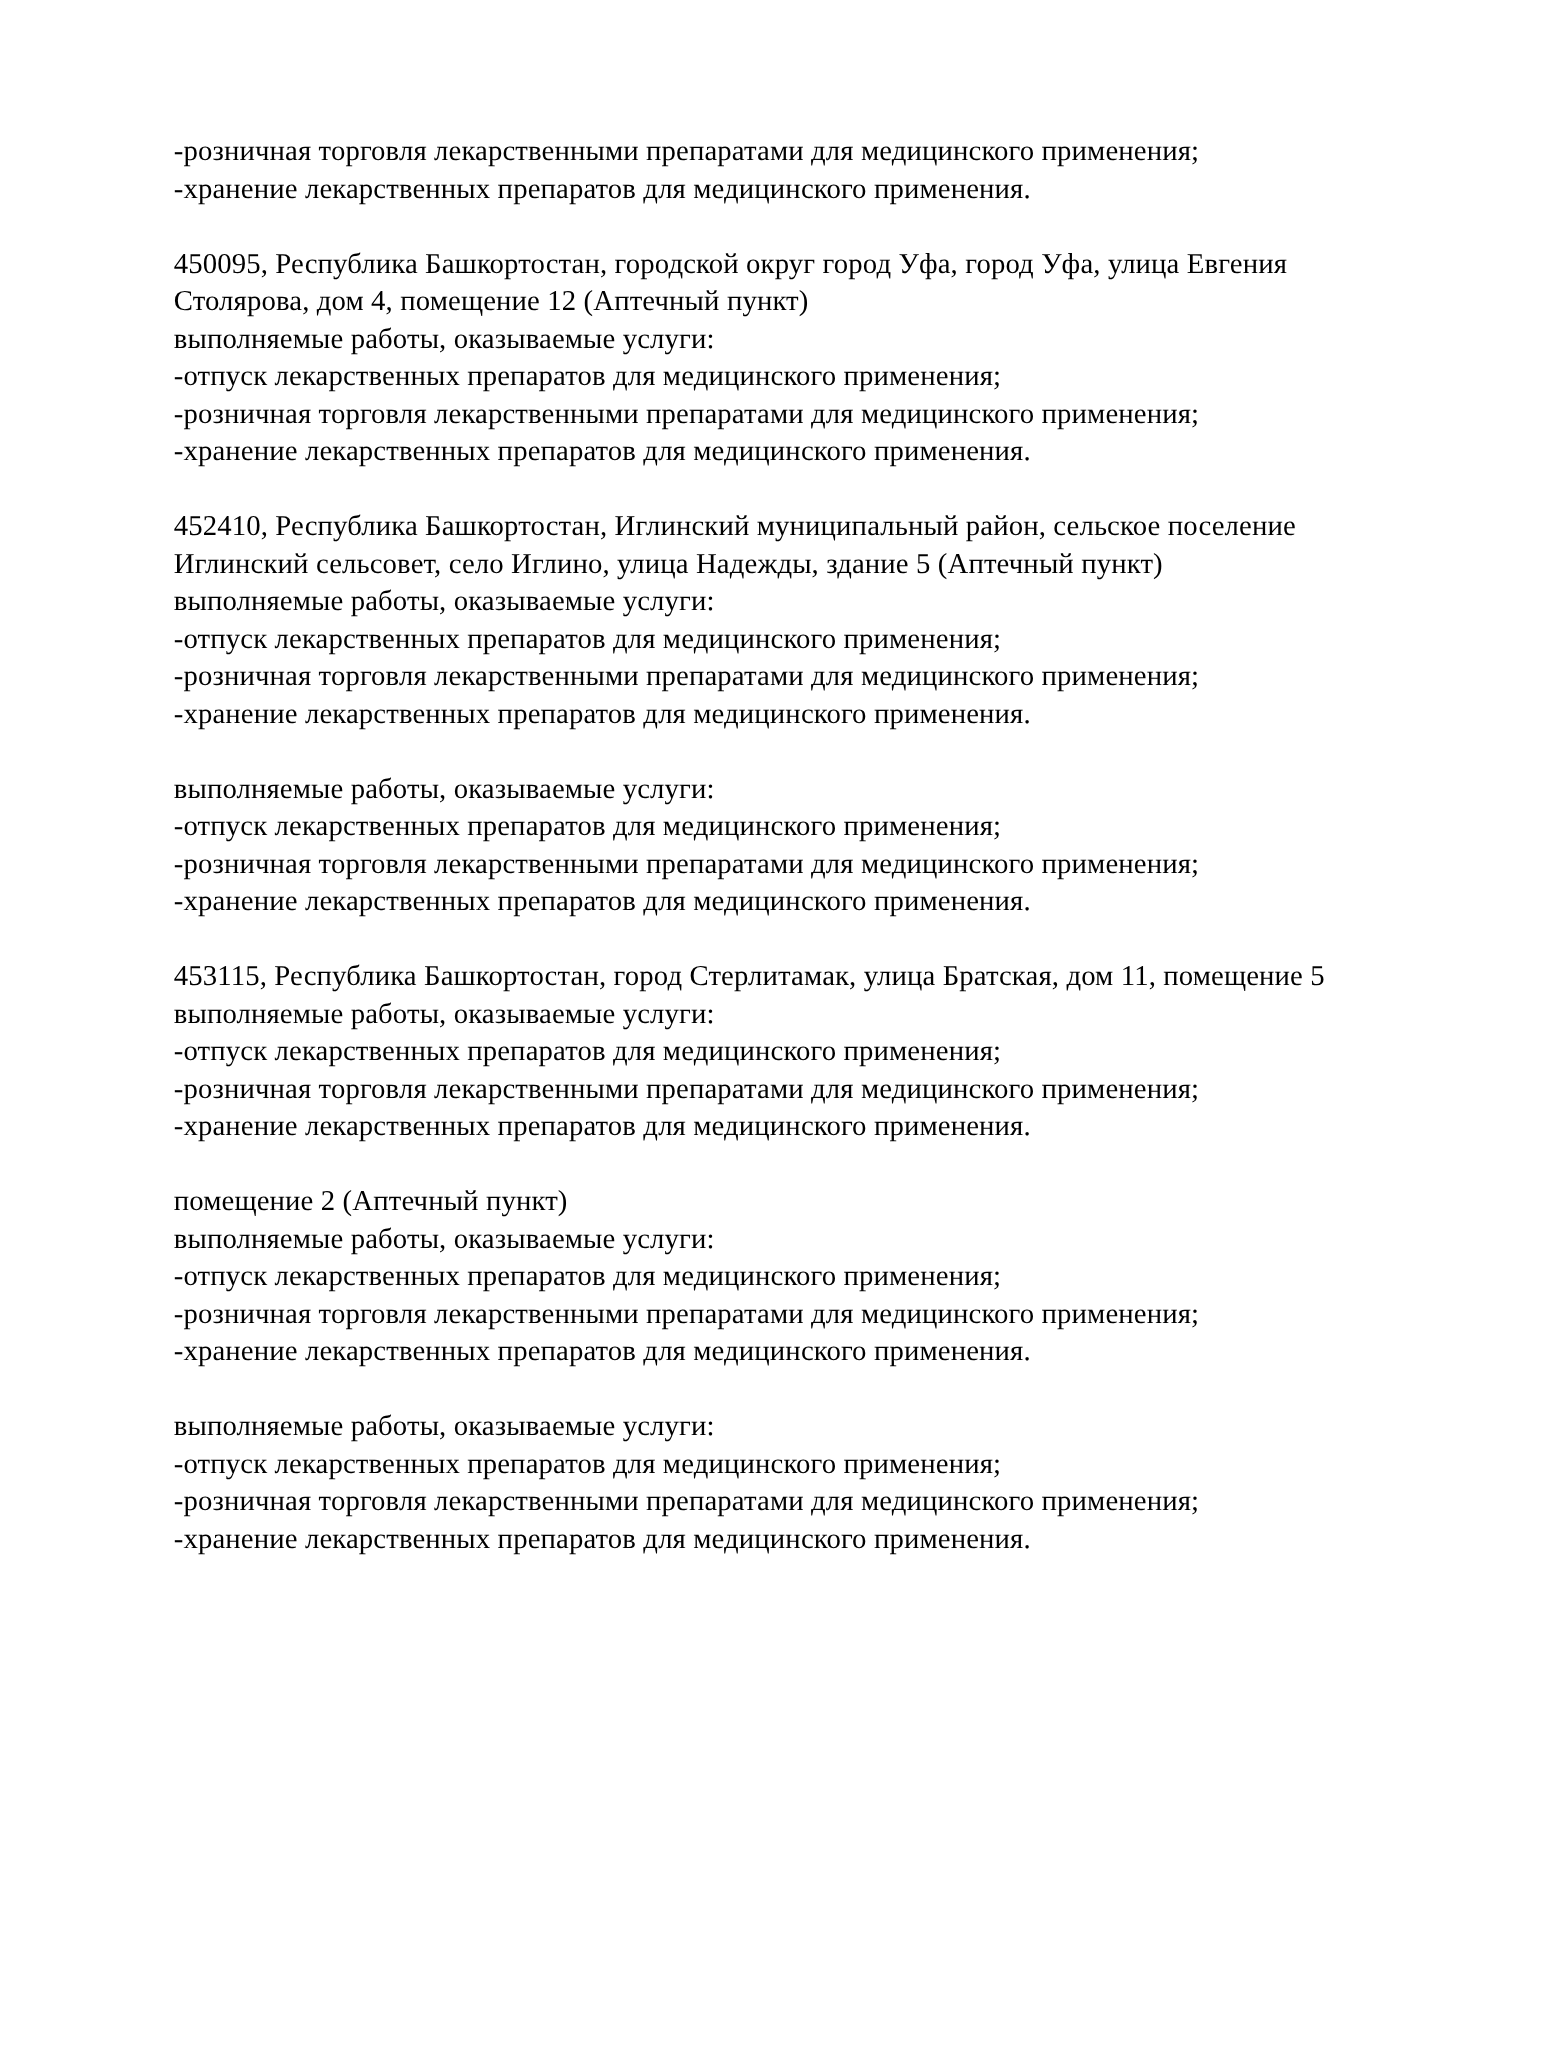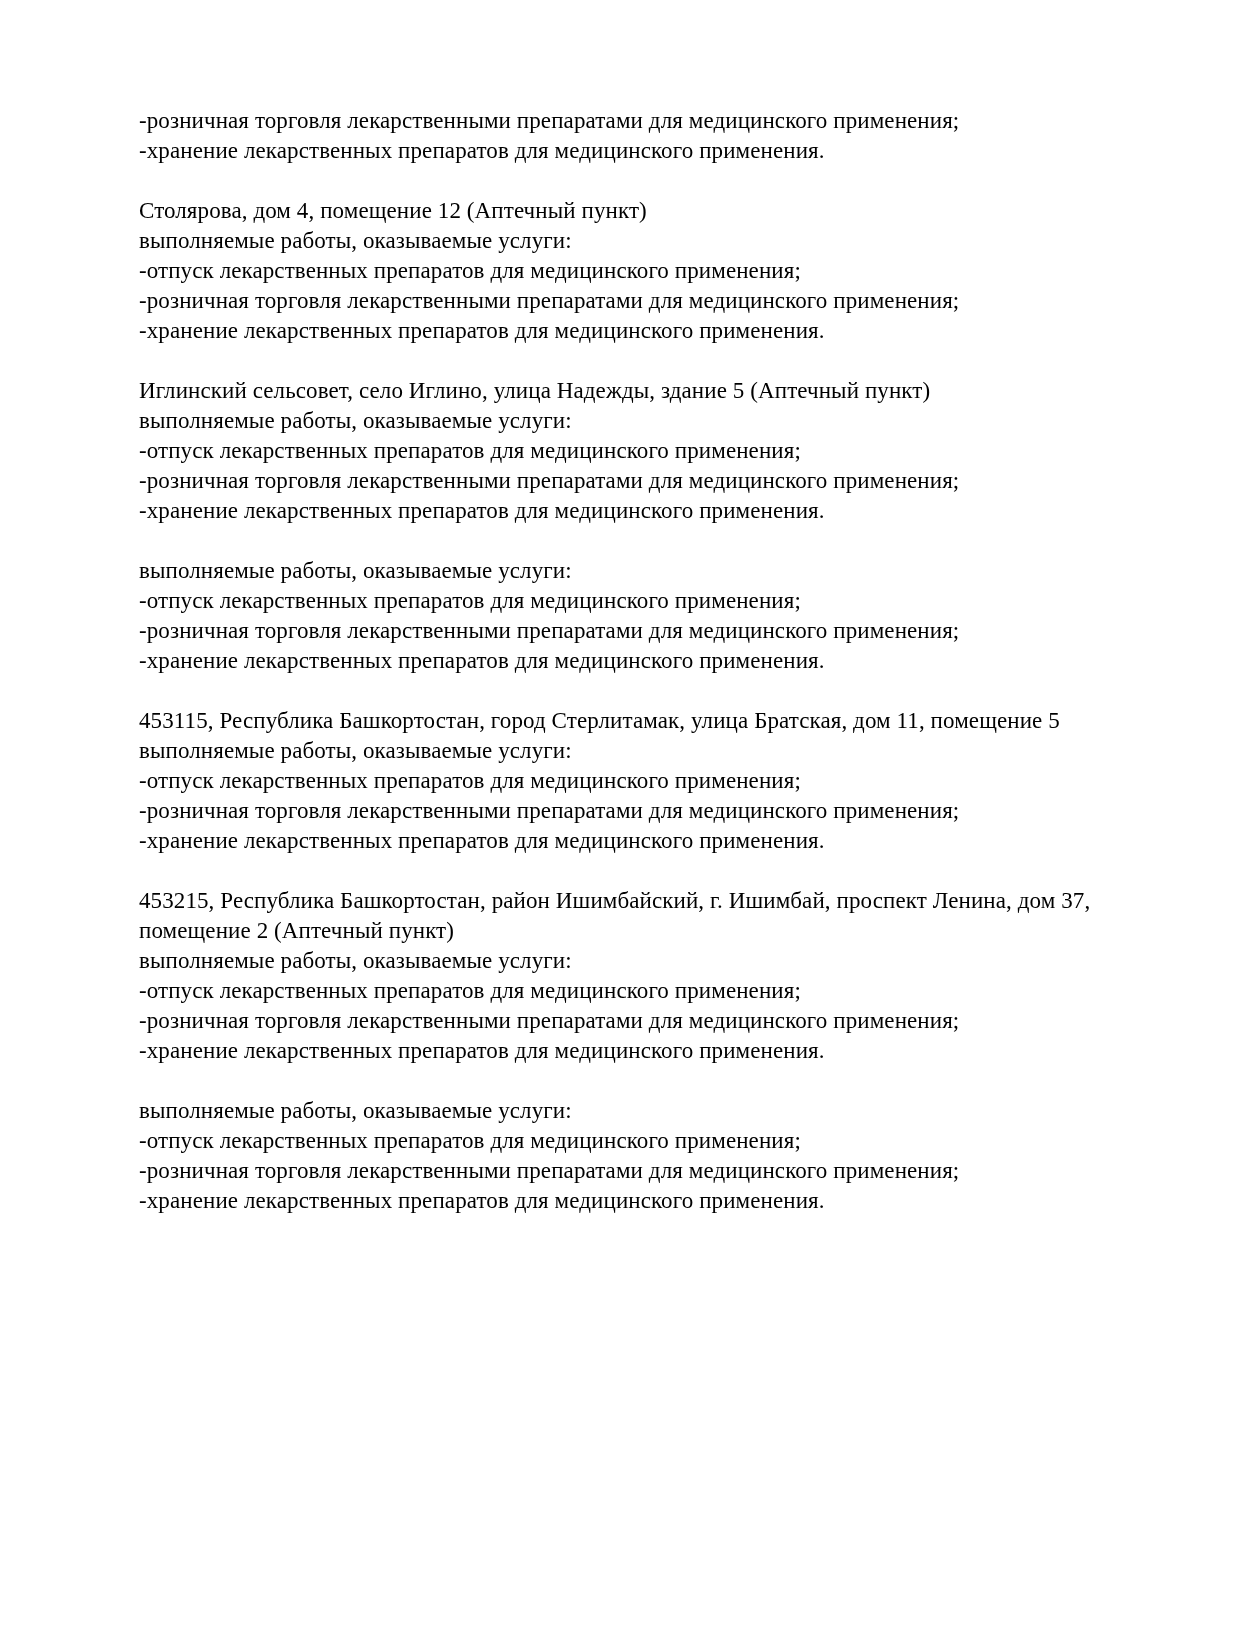--- a/index.html
+++ b/index.html
@@ -40,30 +40,32 @@
   <div class="content">
 
     <div>
       <div class="line">-розничная торговля лекарственными препаратами для медицинского применения;</div>
       <div class="line">-хранение лекарственных препаратов для медицинского применения.</div>
     </div>
 
     <div class="gap"></div>
 
     <div>
+      <div class="line">450095, Республика Башкортостан, городской округ город Уфа, город Уфа, улица Евгения</div>
       <div class="line">Столярова, дом 4, помещение 12 (Аптечный пункт)</div>
       <div class="line">выполняемые работы, оказываемые услуги:</div>
       <div class="line">-отпуск лекарственных препаратов для медицинского применения;</div>
       <div class="line">-розничная торговля лекарственными препаратами для медицинского применения;</div>
       <div class="line">-хранение лекарственных препаратов для медицинского применения.</div>
     </div>
 
     <div class="gap"></div>
 
     <div>
+      <div class="line">452410, Республика Башкортостан, Иглинский муниципальный район, сельское поселение</div>
       <div class="line">Иглинский сельсовет, село Иглино, улица Надежды, здание 5 (Аптечный пункт)</div>
       <div class="line">выполняемые работы, оказываемые услуги:</div>
       <div class="line">-отпуск лекарственных препаратов для медицинского применения;</div>
       <div class="line">-розничная торговля лекарственными препаратами для медицинского применения;</div>
       <div class="line">-хранение лекарственных препаратов для медицинского применения.</div>
     </div>
 
     <div class="gap"></div>
 
     <div>
@@ -79,21 +81,20 @@
       <div class="line">453115, Республика Башкортостан, город Стерлитамак, улица Братская, дом 11, помещение 5</div>
       <div class="line">выполняемые работы, оказываемые услуги:</div>
       <div class="line">-отпуск лекарственных препаратов для медицинского применения;</div>
       <div class="line">-розничная торговля лекарственными препаратами для медицинского применения;</div>
       <div class="line">-хранение лекарственных препаратов для медицинского применения.</div>
     </div>
 
     <div class="gap"></div>
 
     <div>
-      <div class="line">453215, Республика Башкортостан, район Ишимбайский, г. Ишимбай, проспект Ленина, дом 37,</div>
       <div class="line">помещение 2 (Аптечный пункт)</div>
       <div class="line">выполняемые работы, оказываемые услуги:</div>
       <div class="line">-отпуск лекарственных препаратов для медицинского применения;</div>
       <div class="line">-розничная торговля лекарственными препаратами для медицинского применения;</div>
       <div class="line">-хранение лекарственных препаратов для медицинского применения.</div>
     </div>
 
     <div class="gap"></div>
 
     <div>

